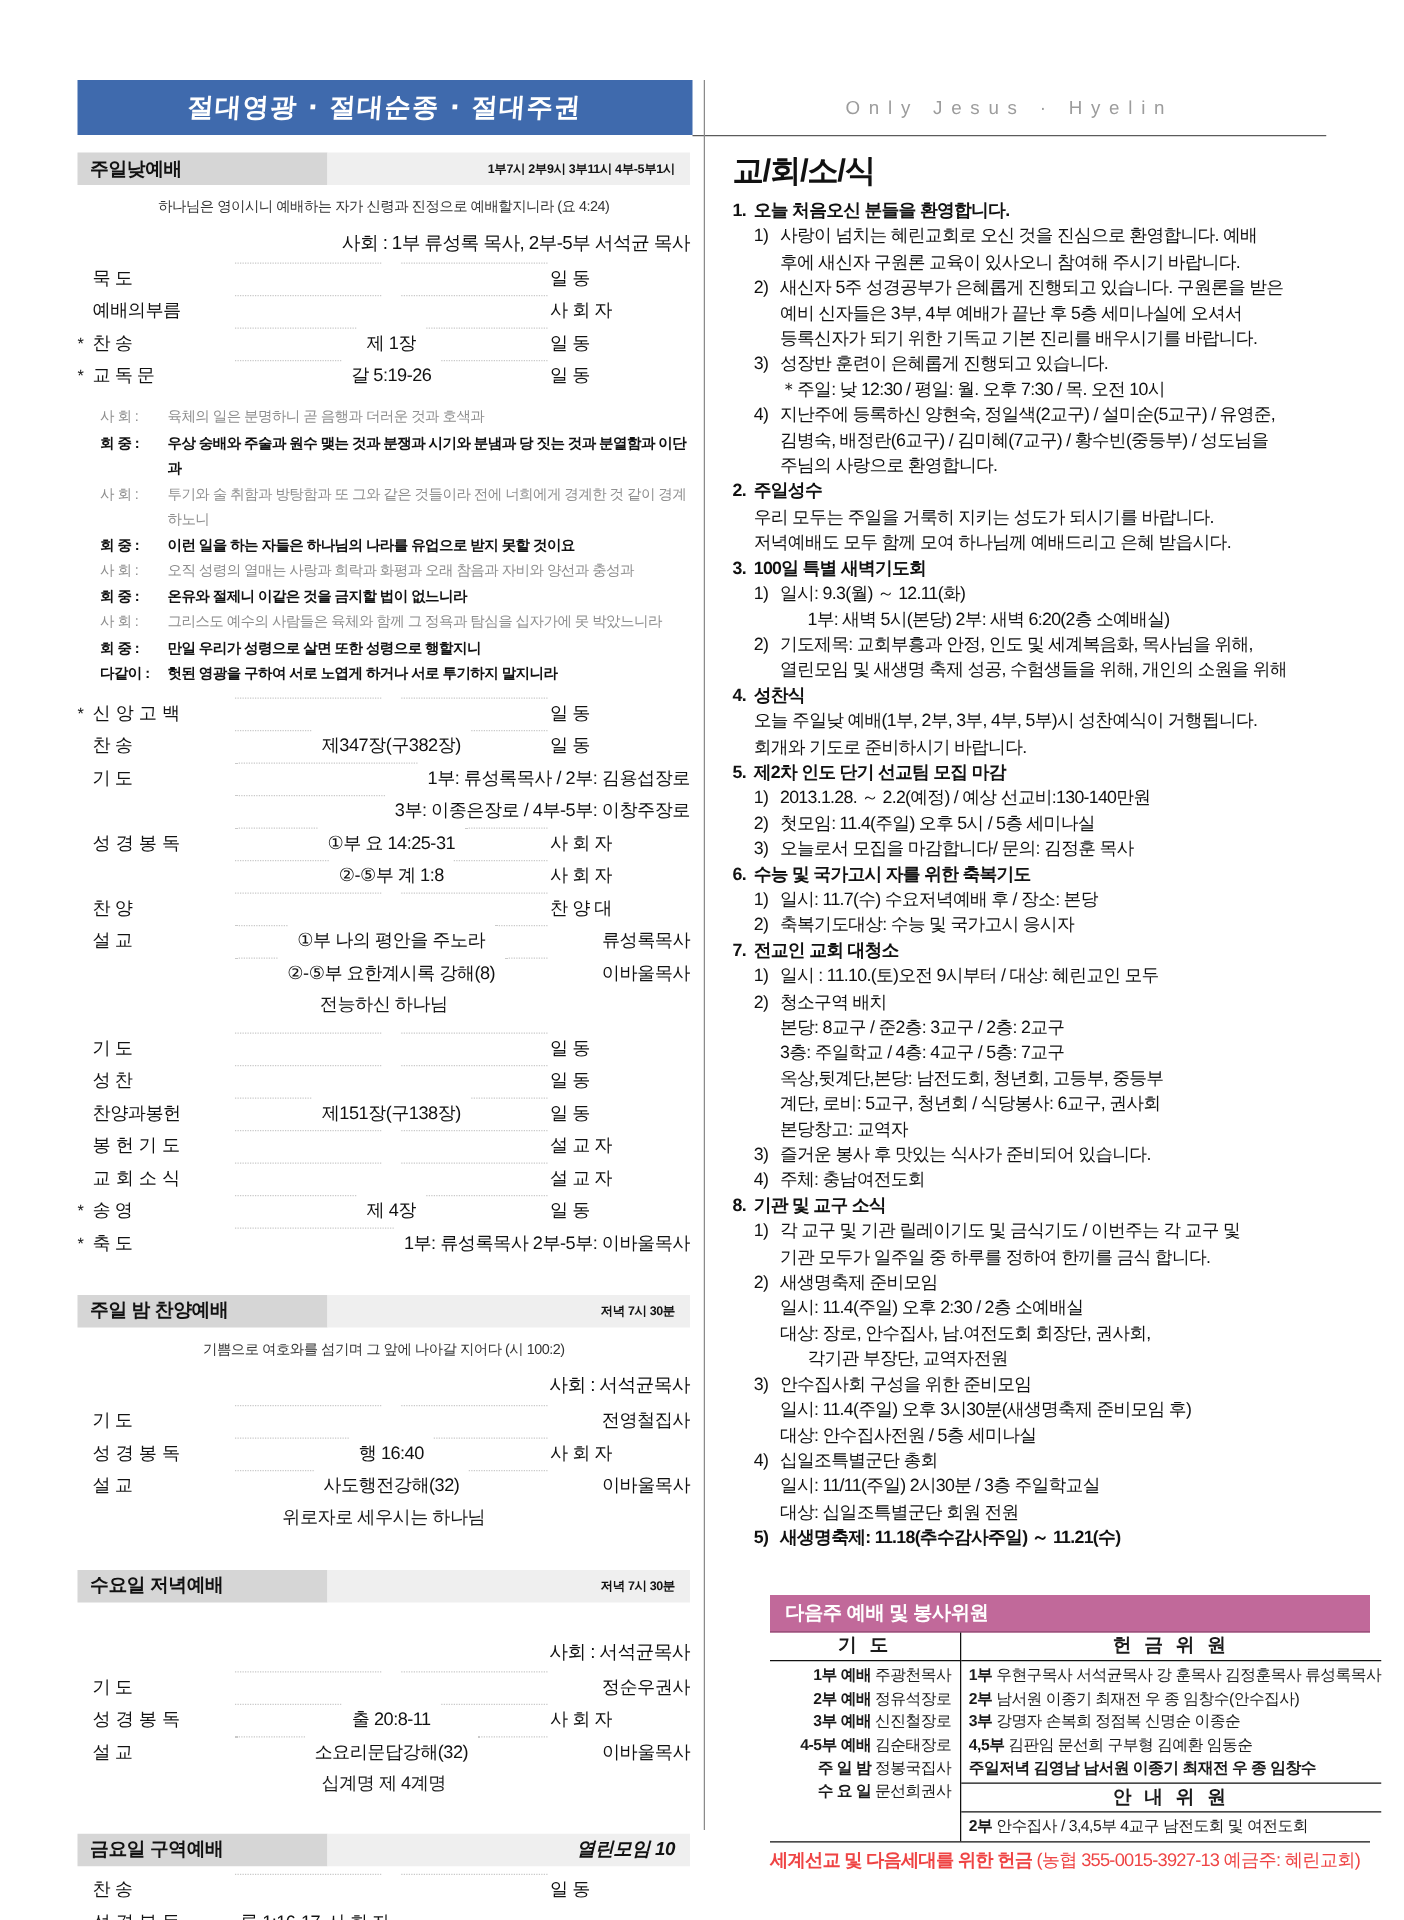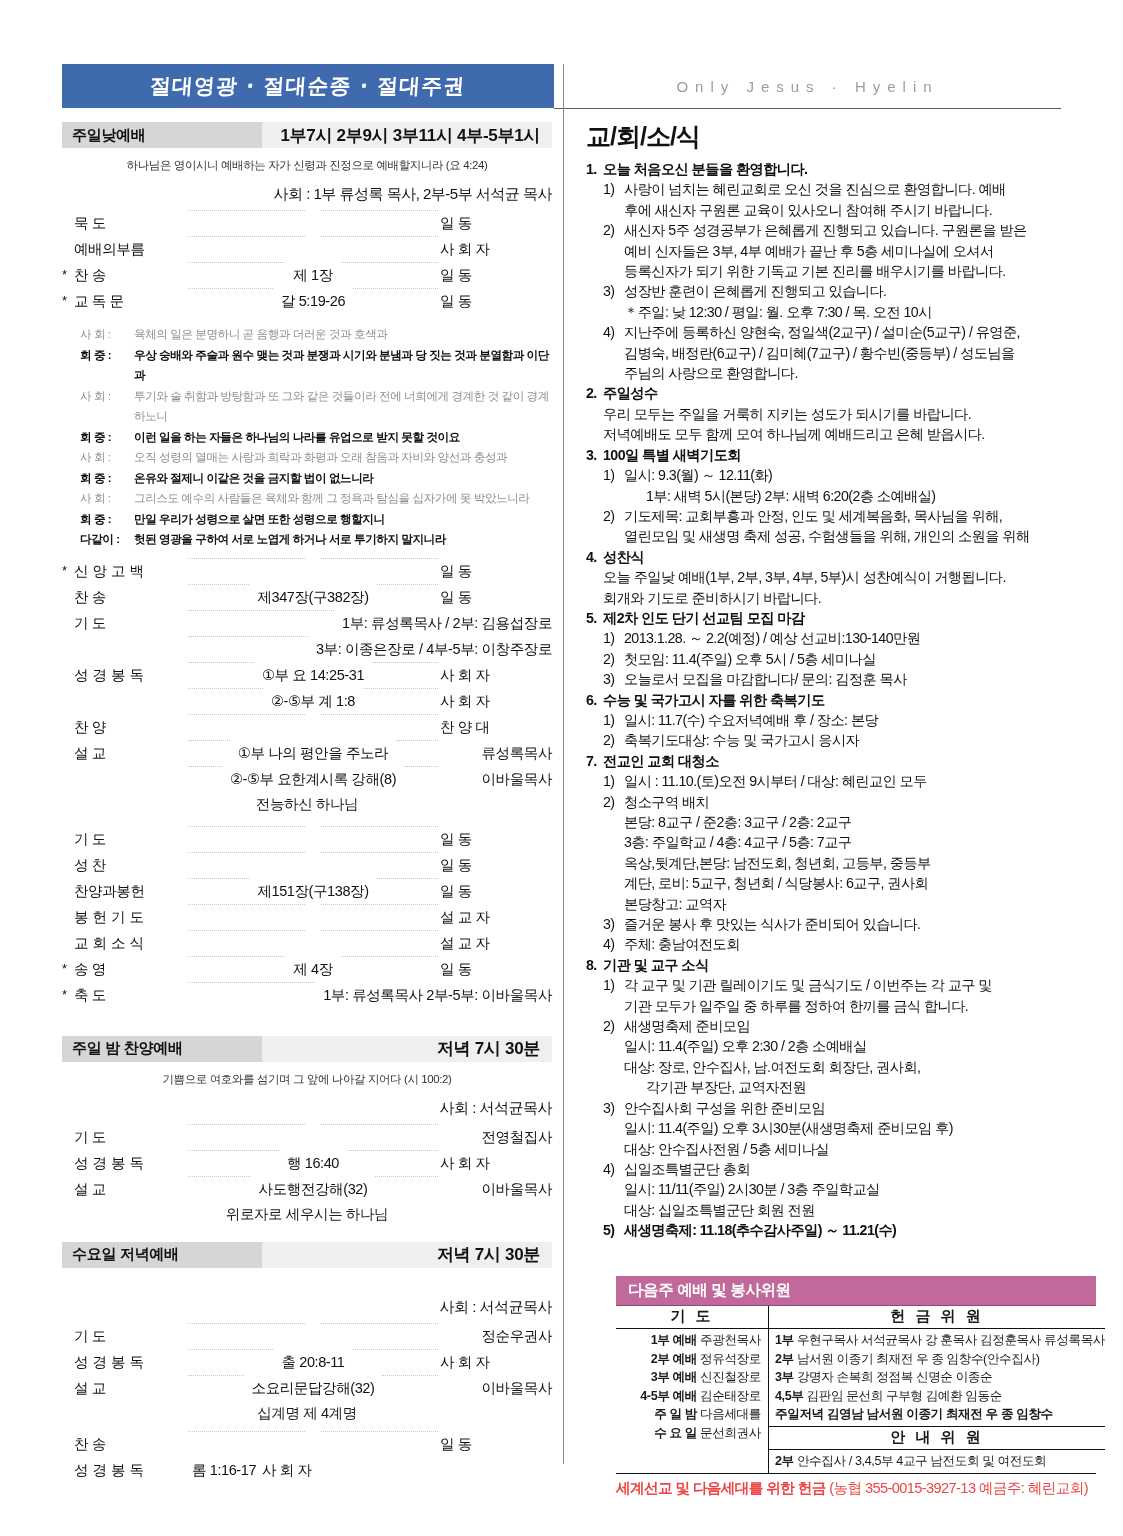--- a/index.html
+++ b/index.html
@@ -42,21 +42,21 @@
 
   .sec-head{display:flex;height:26px;margin-bottom:4px;}
   .sec-head .sh-left{
     background:#d6d6d6;width:200px;display:flex;align-items:center;
     padding-left:10px;box-sizing:border-box;
     font-size:15px;font-weight:bold;color:#111;letter-spacing:-0.3px;
   }
   .sec-head .sh-right{
     background:#efefef;flex:1;display:flex;align-items:center;justify-content:flex-end;
     padding-right:12px;box-sizing:border-box;
-    font-size:17px;font-weight:bold;color:#111;letter-spacing:-0.3px;
+    font-size:10px;font-weight:bold;color:#111;letter-spacing:-0.3px;
   }
   .sec-head .sh-right.italic{font-style:italic;font-size:15px;}
 
   .verse{
     text-align:center;font-size:11.5px;color:#333;margin:10px 0 12px 0;letter-spacing:-0.4px;
   }
   .leader{
     text-align:right;font-size:15px;color:#111;margin:2px 0 6px 0;letter-spacing:-0.5px;
   }
 
@@ -378,21 +378,21 @@
         <span class="star"></span>
         <span class="name">설        교</span>
         <span class="dots"></span>
         <span class="mid">사도행전강해(32)</span>
         <span class="dots"></span>
         <span class="who solid">이바울목사</span>
       </div>
       <div class="subline">위로자로 세우시는 하나님</div>
     </div>
 
-    <div class="sec-head" style="margin-top:16px;">
+    <div class="sec-head" style="margin-top:30px;">
       <div class="sh-left">수요일 저녁예배</div>
       <div class="sh-right">저녁 7시 30분</div>
     </div>
     <div class="leader" style="margin-top:30px;">사회 : 서석균목사</div>
     <div>
       <div class="ord">
         <span class="star"></span>
         <span class="name">기        도</span>
         <span class="dots"></span>
         <span class="mid"></span>
@@ -411,20 +411,24 @@
         <span class="star"></span>
         <span class="name">설        교</span>
         <span class="dots"></span>
         <span class="mid">소요리문답강해(32)</span>
         <span class="dots"></span>
         <span class="who solid">이바울목사</span>
       </div>
       <div class="subline">십계명 제 4계명</div>
     </div>
 
+    <div class="sec-head" style="margin-top:28px;">
+      <div class="sh-left">금요일 구역예배</div>
+      <div class="sh-right italic">열린모임 10</div>
+    </div>
     <div style="margin-top:6px;">
       <div class="ord">
         <span class="star"></span>
         <span class="name">찬        송</span>
         <span class="dots"></span>
         <span class="mid"></span>
         <span class="dots"></span>
         <span class="who">일        동</span>
       </div>
       <div class="ord">
@@ -586,21 +590,21 @@
   <div class="svctable">
     <div class="st-head">다음주 예배 및 봉사위원</div>
     <div class="st-grid">
       <div class="st-left">
         <div class="st-colhead">기   도</div>
         <div class="st-rows" id="prayer-rows">
             <div class="row"><span class="lbl">1부 예배 </span><span>주광천목사</span></div>
             <div class="row"><span class="lbl">2부 예배 </span><span>정유석장로</span></div>
             <div class="row"><span class="lbl">3부 예배 </span><span>신진철장로</span></div>
             <div class="row"><span class="lbl">4-5부 예배 </span><span>김순태장로</span></div>
-            <div class="row"><span class="lbl">주 일 밤 </span><span>다음세대를</span></div>
+            <div class="row"><span class="lbl">주 일 밤 </span><span>정봉국집사</span></div>
             <div class="row"><span class="lbl">수 요 일 </span><span>문선희권사</span></div>
           </div>
       </div>
       <div class="st-right">
         <div class="st-colhead">헌 금 위 원</div>
         <div class="st-rows" id="offering-rows">
             <div class="row"><span class="lbl">1부 </span><span>우현구목사 서석균목사 강 훈목사 김정훈목사 류성록목사</span></div>
             <div class="row"><span class="lbl">2부 </span><span>남서원 이종기 최재전 우  종 임창수(안수집사)</span></div>
             <div class="row"><span class="lbl">3부 </span><span>강명자 손복희 정점복 신명순 이종순</span></div>
             <div class="row"><span class="lbl">4,5부 </span><span>김판임 문선희 구부형 김예환 임동순</span></div>

